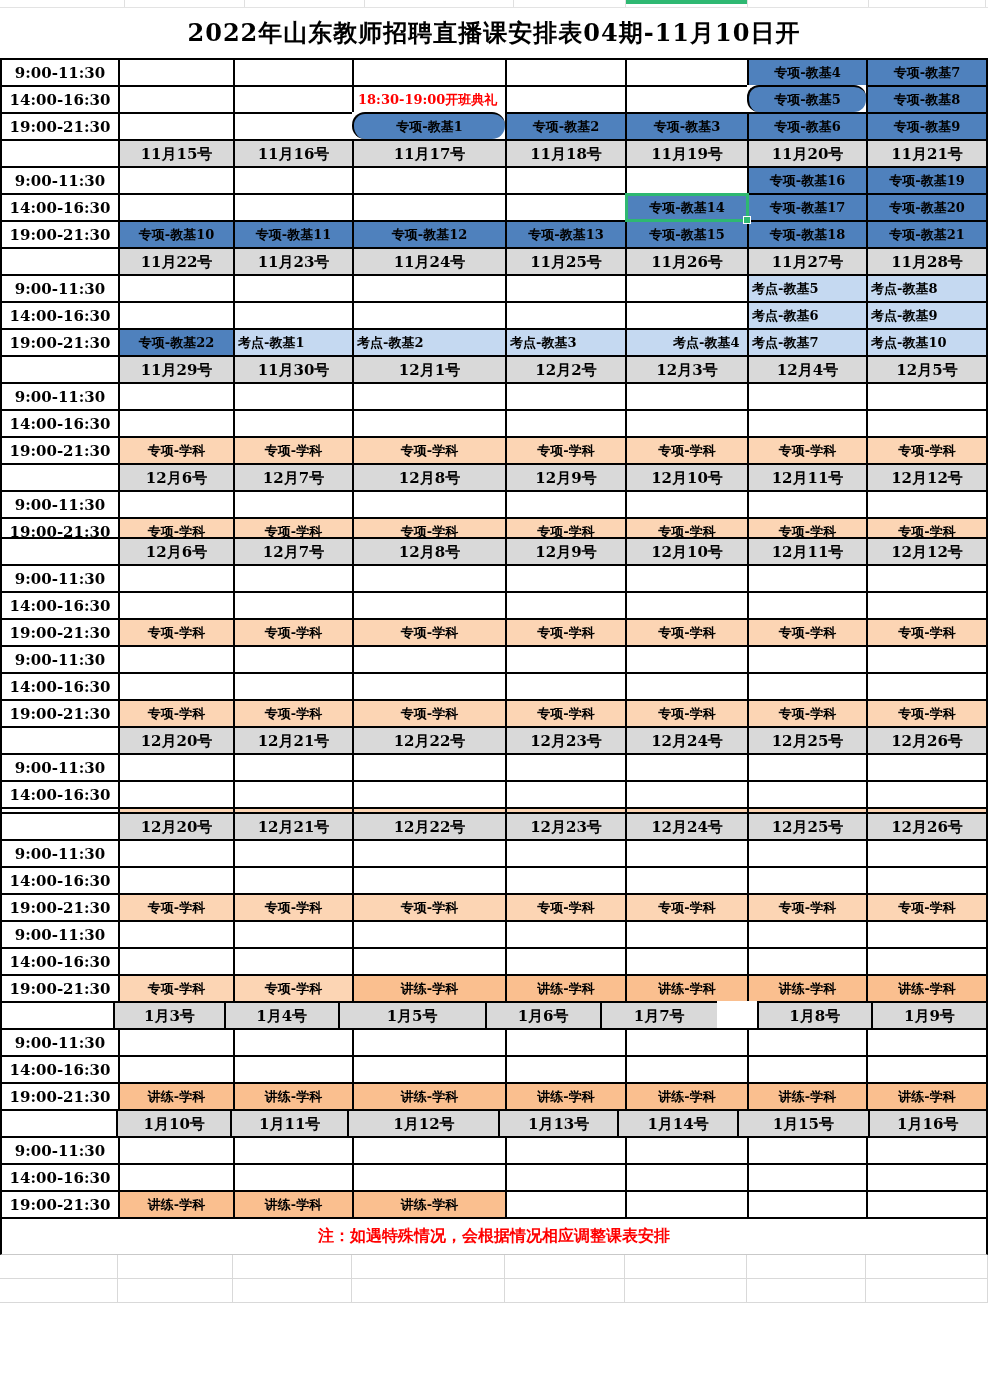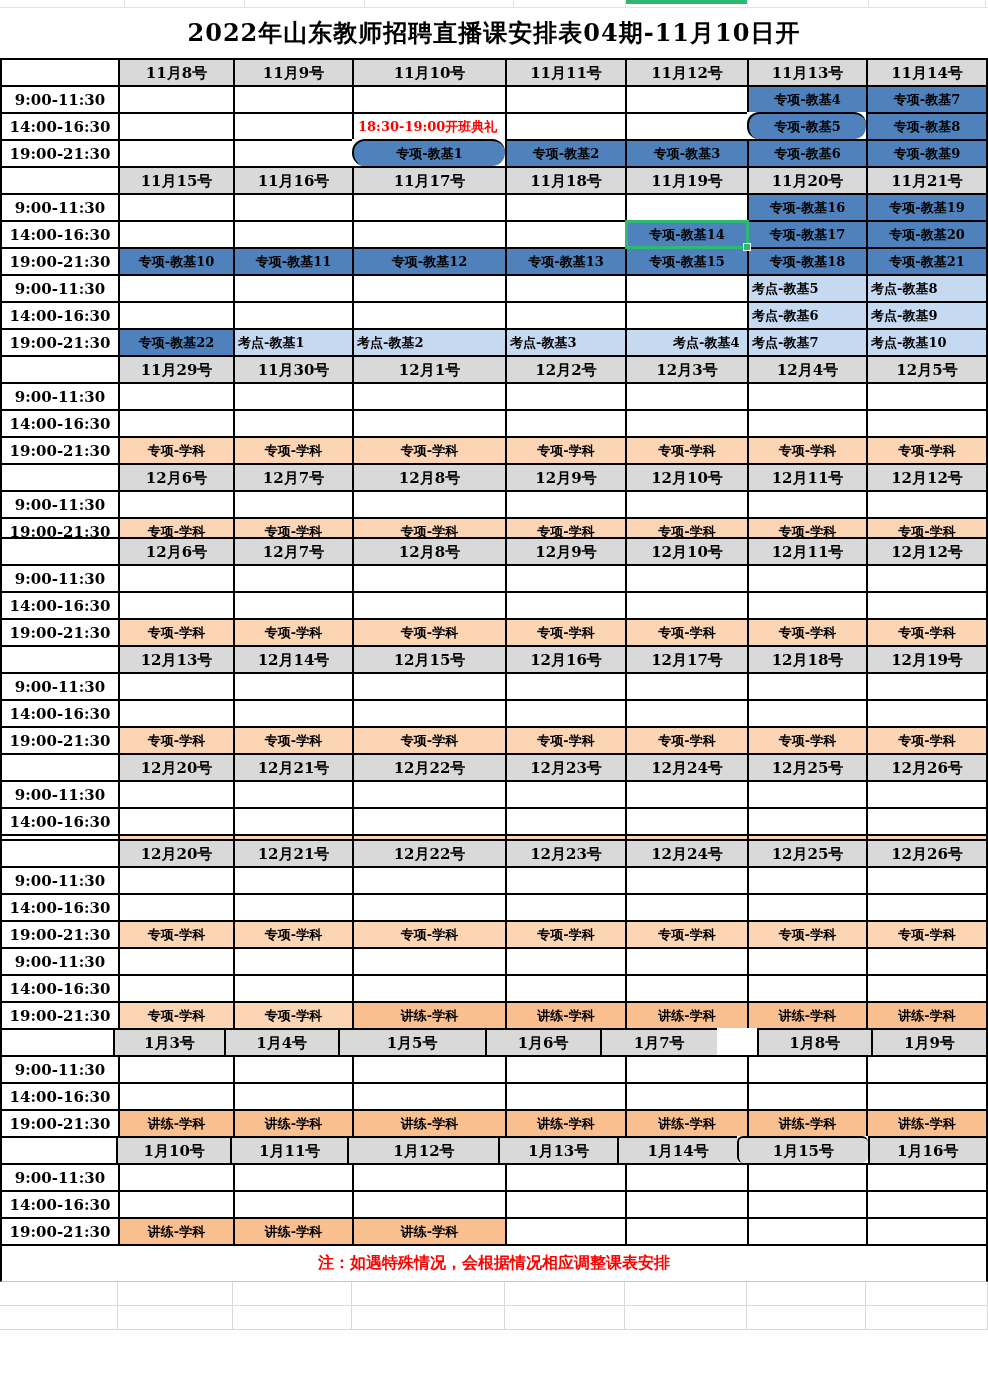--- a/index.html
+++ b/index.html
@@ -56,44 +56,20 @@
     <div class="vl" style="left: 513px;"></div>
     <div class="vl" style="left: 625px;"></div>
     <div class="vl" style="left: 747px;"></div>
     <div class="vl" style="left: 868px;"></div>
     <div class="vl" style="left: 985px;"></div>
   </div>
 
 <div class="title">2022年山东教师招聘直播课安排表04期-11月10日开</div>
 
 <div>
-    <div class="row h27">
-      <div class="c tlabel" style="width: 118px;"></div>
-      <div class="c datecell" style="width: 115px;">
-        <span>11月8号</span>
-      </div>
-      <div class="c datecell" style="width: 119px;">
-        <span>11月9号</span>
-      </div>
-      <div class="c datecell" style="width: 153px;">
-        <span>11月10号</span>
-      </div>
-      <div class="c datecell" style="width: 120px;">
-        <span>11月11号</span>
-      </div>
-      <div class="c datecell" style="width: 122px;">
-        <span>11月12号</span>
-      </div>
-      <div class="c datecell" style="width: 119px;">
-        <span>11月13号</span>
-      </div>
-      <div class="c datecell" style="width: 122px;">
-        <span>11月14号</span>
-      </div>
-    </div>
     <div class="row normal" style="height: 27px;">
       <div class="c tlabel" style="width: 118px;">
         <span>9:00-11:30</span>
       </div>
       <div class="c cell" style="width: 115px;"></div>
       <div class="c cell" style="width: 119px;"></div>
       <div class="c cell" style="width: 153px;"></div>
       <div class="c cell" style="width: 120px;"></div>
       <div class="c cell" style="width: 122px;"></div>
       <div class="c cell blue" style="width: 119px;">
@@ -220,20 +196,44 @@
       <div class="c cell blue" style="width: 122px;">
         <span>专项-教基15</span>
       </div>
       <div class="c cell blue" style="width: 119px;">
         <span>专项-教基18</span>
       </div>
       <div class="c cell blue" style="width: 122px;">
         <span>专项-教基21</span>
       </div>
     </div>
+    <div class="row h27">
+      <div class="c tlabel" style="width: 118px;"></div>
+      <div class="c datecell" style="width: 115px;">
+        <span>11月22号</span>
+      </div>
+      <div class="c datecell" style="width: 119px;">
+        <span>11月23号</span>
+      </div>
+      <div class="c datecell" style="width: 153px;">
+        <span>11月24号</span>
+      </div>
+      <div class="c datecell" style="width: 120px;">
+        <span>11月25号</span>
+      </div>
+      <div class="c datecell" style="width: 122px;">
+        <span>11月26号</span>
+      </div>
+      <div class="c datecell" style="width: 119px;">
+        <span>11月27号</span>
+      </div>
+      <div class="c datecell" style="width: 122px;">
+        <span>11月28号</span>
+      </div>
+    </div>
     <div class="row normal" style="height: 27px;">
       <div class="c tlabel" style="width: 118px;">
         <span>9:00-11:30</span>
       </div>
       <div class="c cell" style="width: 115px;"></div>
       <div class="c cell" style="width: 119px;"></div>
       <div class="c cell" style="width: 153px;"></div>
       <div class="c cell" style="width: 120px;"></div>
       <div class="c cell" style="width: 122px;"></div>
       <div class="c cell lightblue" style="width: 119px;">
@@ -486,44 +486,20 @@
         <span>专项-学科</span>
       </div>
       <div class="c cell peach" style="width: 122px;">
         <span>专项-学科</span>
       </div>
       <div class="c cell peach" style="width: 119px;">
         <span>专项-学科</span>
       </div>
       <div class="c cell peach" style="width: 122px;">
         <span>专项-学科</span>
-      </div>
-    </div>
-    <div class="row h27">
-      <div class="c tlabel" style="width: 118px;"></div>
-      <div class="c datecell" style="width: 115px;">
-        <span>12月13号</span>
-      </div>
-      <div class="c datecell" style="width: 119px;">
-        <span>12月14号</span>
-      </div>
-      <div class="c datecell" style="width: 153px;">
-        <span>12月15号</span>
-      </div>
-      <div class="c datecell" style="width: 120px;">
-        <span>12月16号</span>
-      </div>
-      <div class="c datecell" style="width: 122px;">
-        <span>12月17号</span>
-      </div>
-      <div class="c datecell" style="width: 119px;">
-        <span>12月18号</span>
-      </div>
-      <div class="c datecell" style="width: 122px;">
-        <span>12月19号</span>
       </div>
     </div>
     <div class="row normal" style="height: 27px;">
       <div class="c tlabel" style="width: 118px;">
         <span>9:00-11:30</span>
       </div>
       <div class="c cell" style="width: 115px;"></div>
       <div class="c cell" style="width: 119px;"></div>
       <div class="c cell" style="width: 153px;"></div>
       <div class="c cell" style="width: 120px;"></div>
@@ -835,21 +811,21 @@
       </div>
       <div class="c datecell" style="width: 153px;">
         <span>1月12号</span>
       </div>
       <div class="c datecell" style="width: 120px;">
         <span>1月13号</span>
       </div>
       <div class="c datecell" style="width: 122px;">
         <span>1月14号</span>
       </div>
-      <div class="c datecell" style="width: 132px; border-radius: 6px;">
+      <div class="c datecell" style="width: 132px;">
         <span>1月15号</span>
       </div>
       <div class="c datecell" style="width: 122px;">
         <span>1月16号</span>
       </div>
     </div>
     <div class="row normal" style="height: 27px;">
       <div class="c tlabel" style="width: 118px;">
         <span>9:00-11:30</span>
       </div>

